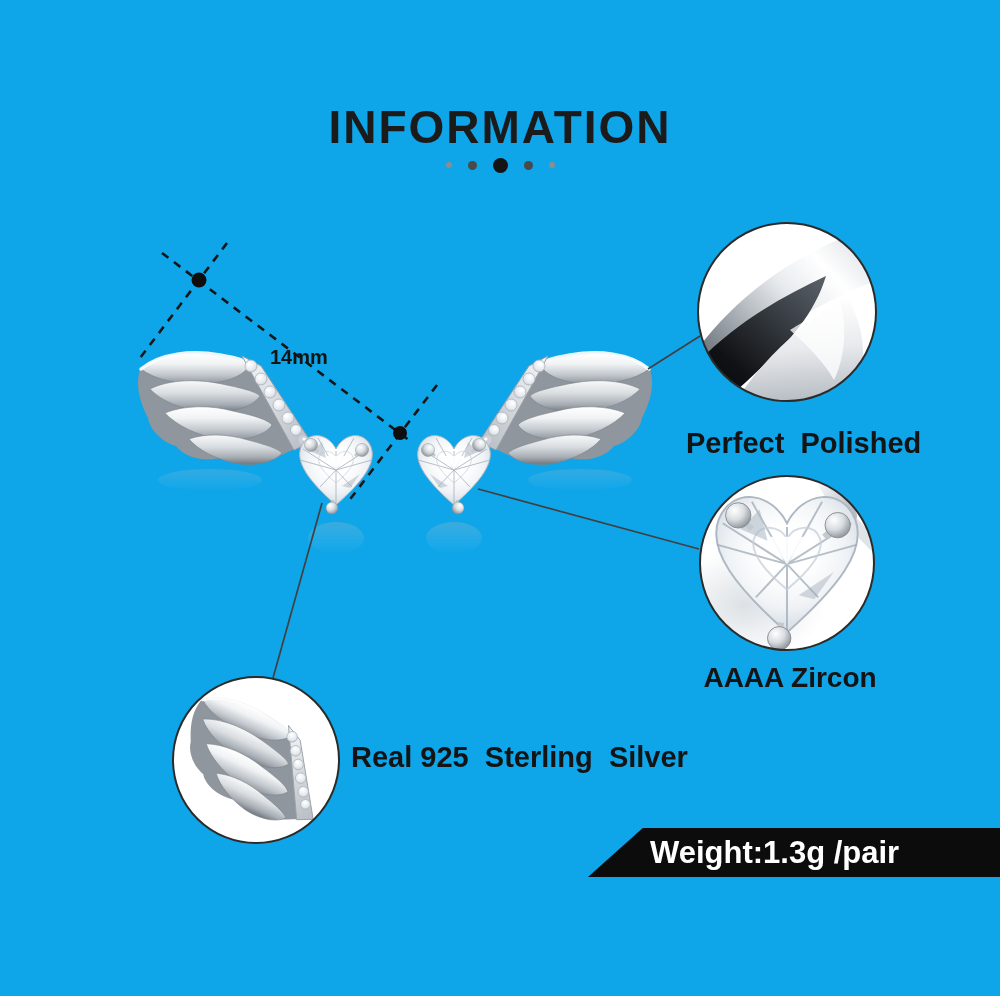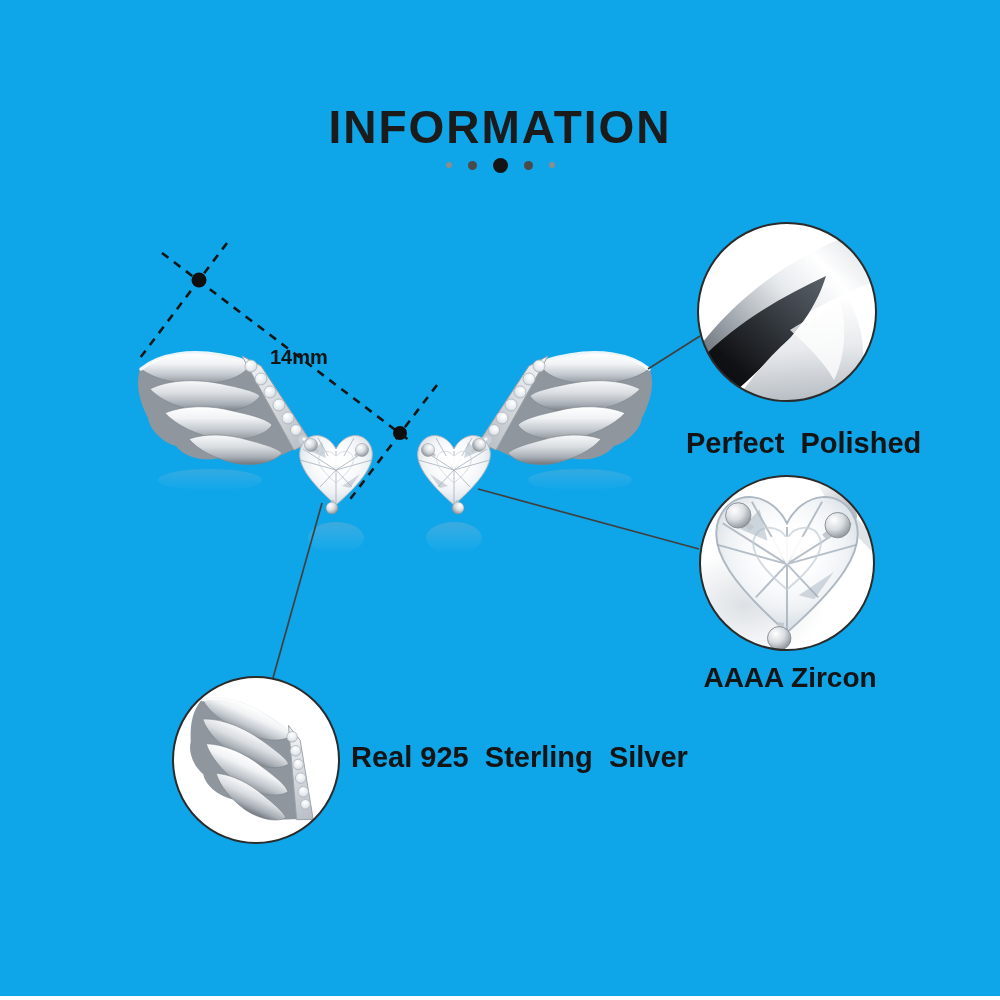--- a/index.html
+++ b/index.html
@@ -229,14 +229,17 @@
       <use xlink:href="#wingG" href="#wingG" transform="translate(308,818) rotate(24) scale(0.88) translate(-305,-443)"></use>
       <circle cx="256" cy="760" r="83" fill="none" stroke="#2b2b2b" stroke-width="2"></circle>
     </g>
   </svg>
 
   <div class="label dim-label">14mm</div>
   <div class="label polish-label">Perfect  Polished</div>
   <div class="label zircon-label">AAAA Zircon</div>
   <div class="label silver-label">Real 925  Sterling  Silver</div>
 
+  <div class="weight-banner">
+    <span>Weight:1.3g /pair</span>
+  </div>
 
 </div>
 
 </body></html>

